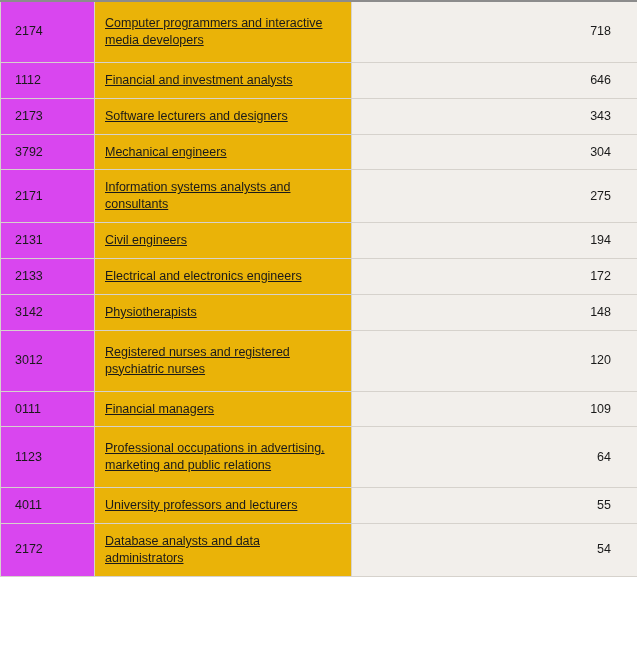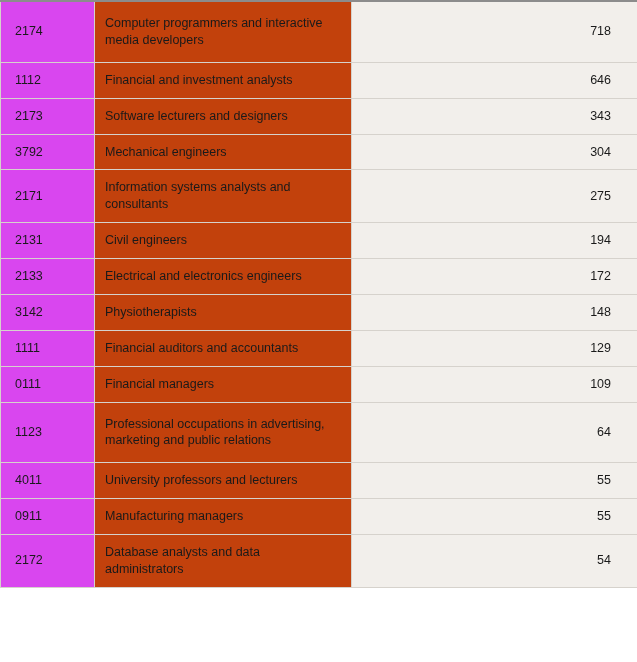--- a/index.html
+++ b/index.html
@@ -33,23 +33,24 @@
     vertical-align: middle;
     padding: 9px 10px;
     background: #f2efeb;
   }
   table.occ-table td.code {
     background: #d946ef;
     padding-left: 14px;
     white-space: nowrap;
   }
   table.occ-table td.title {
-    background: #c2410c;
+    background: #eab308;
     padding-left: 10px;
     padding-right: 12px;
+    text-decoration: underline;
   }
   table.occ-table td.count {
     background: #f2efeb;
     text-align: right;
     padding-right: 26px;
     white-space: nowrap;
   }
   table.occ-table tr.tall td {
     padding-top: 13px;
     padding-bottom: 13px;
@@ -99,46 +100,41 @@
       <tr>
         <td class="code">2133</td>
         <td class="title">Electrical and electronics engineers</td>
         <td class="count">172</td>
       </tr>
       <tr>
         <td class="code">3142</td>
         <td class="title">Physiotherapists</td>
         <td class="count">148</td>
       </tr>
-      <tr>
-        <td class="code">1111</td>
-        <td class="title">Financial auditors and accountants</td>
-        <td class="count">129</td>
+      <tr class="tall">
+        <td class="code">3012</td>
+        <td class="title">Registered nurses and registered psychiatric nurses</td>
+        <td class="count">120</td>
       </tr>
       <tr>
         <td class="code">0111</td>
         <td class="title">Financial managers</td>
         <td class="count">109</td>
       </tr>
       <tr class="tall">
         <td class="code">1123</td>
         <td class="title">Professional occupations in advertising, marketing and public relations</td>
         <td class="count">64</td>
       </tr>
       <tr>
         <td class="code">4011</td>
         <td class="title">University professors and lecturers</td>
         <td class="count">55</td>
       </tr>
       <tr>
-        <td class="code">0911</td>
-        <td class="title">Manufacturing managers</td>
-        <td class="count">55</td>
-      </tr>
-      <tr>
         <td class="code">2172</td>
         <td class="title">Database analysts and data administrators</td>
         <td class="count">54</td>
       </tr>
 
     </tbody>
   </table>
 </div>
 
 </body></html>

